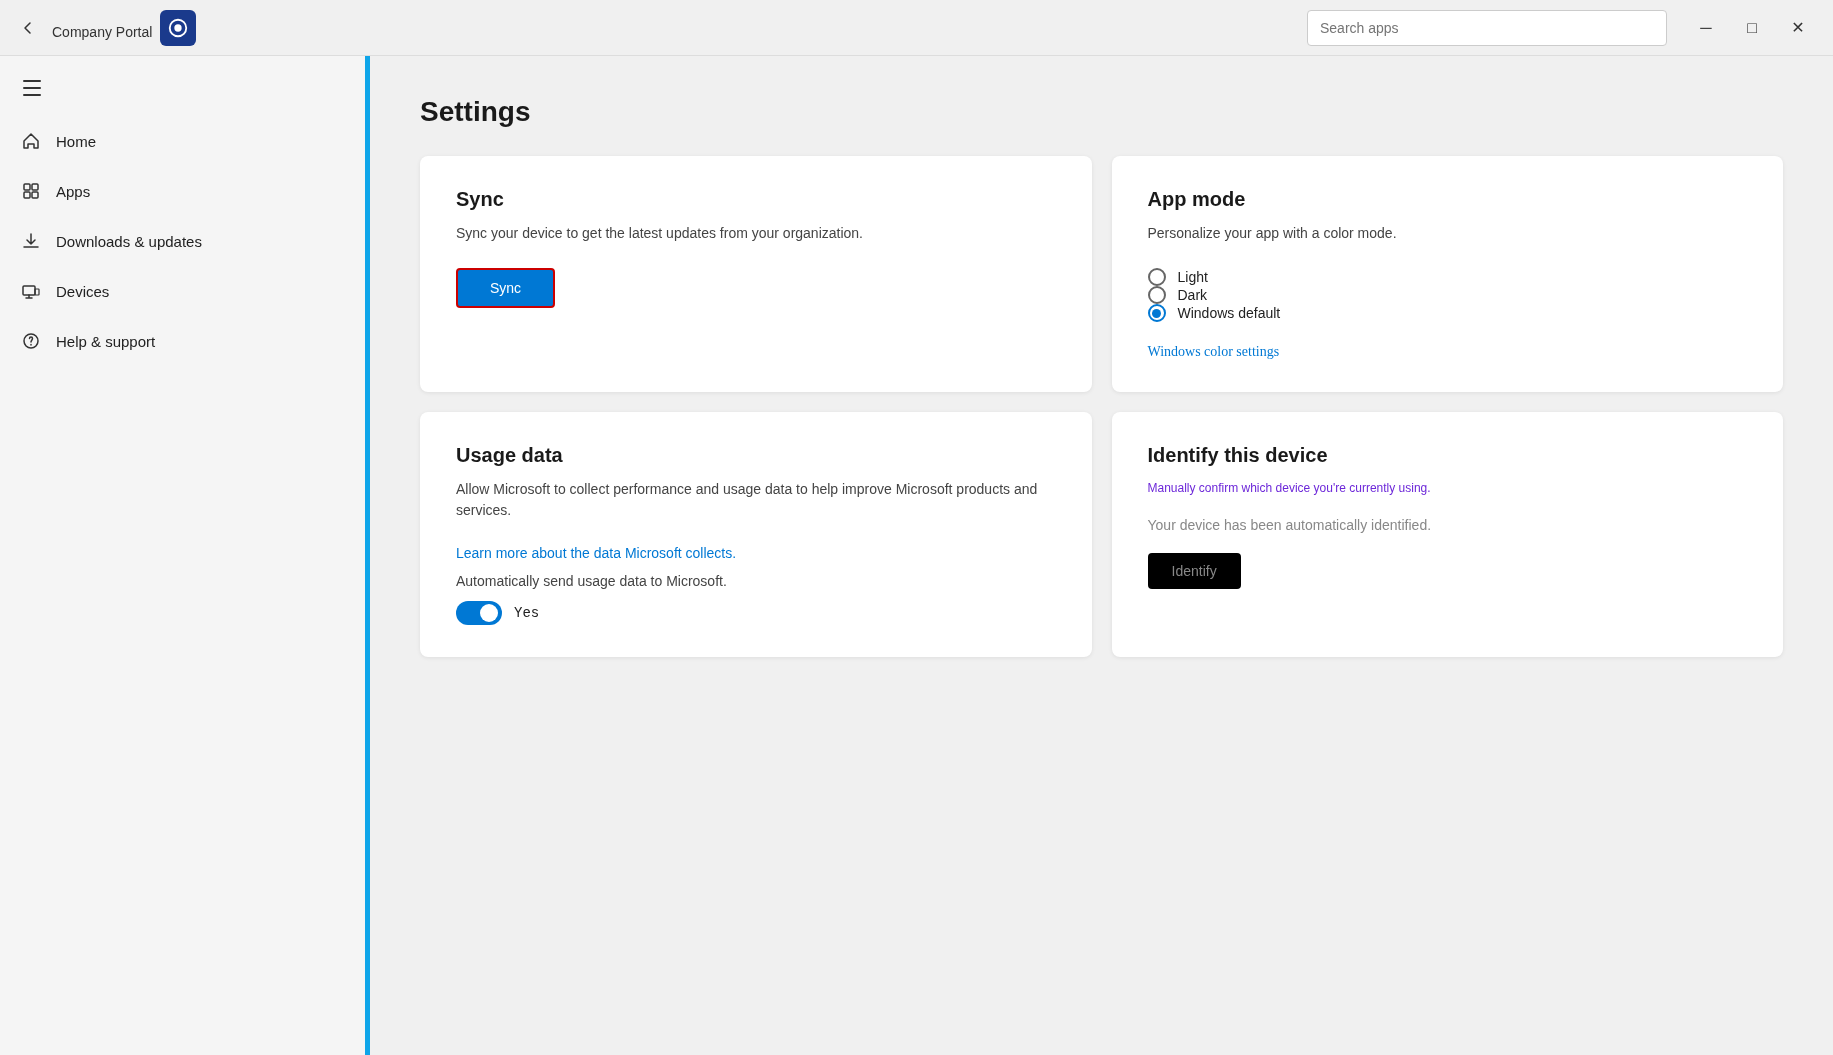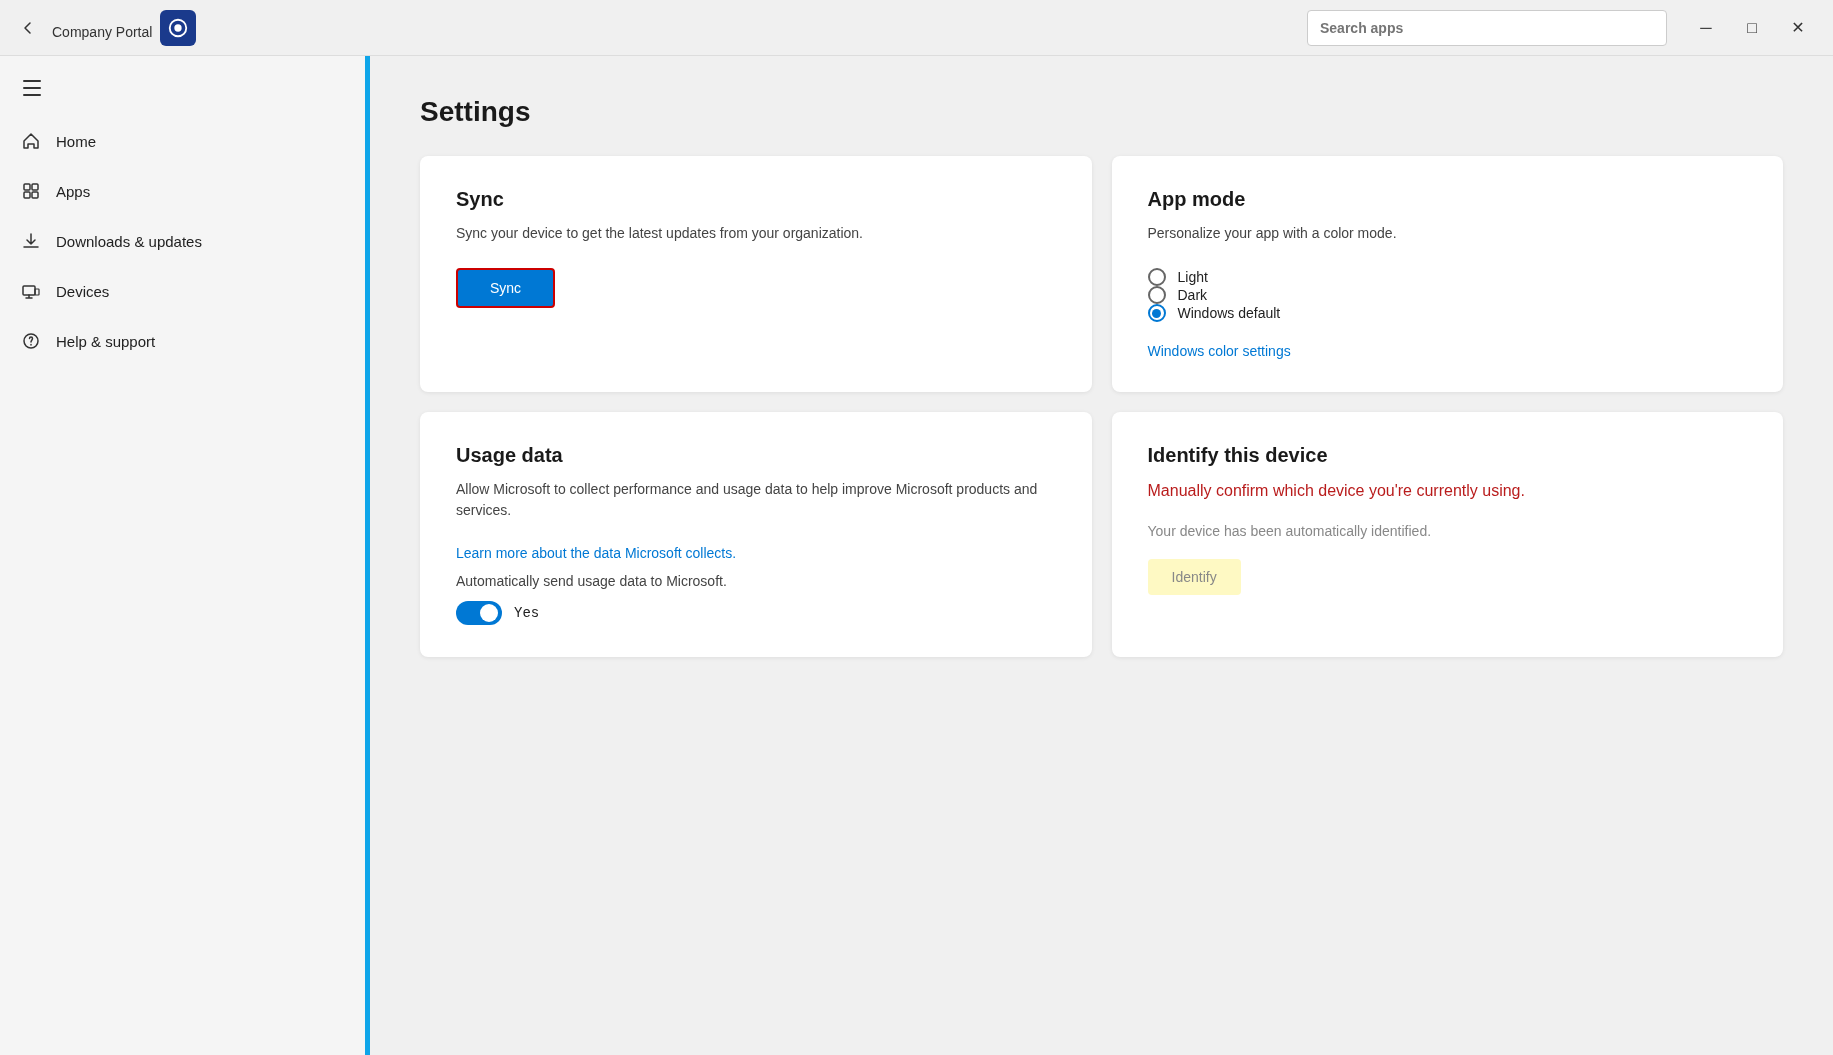--- a/index.html
+++ b/index.html
@@ -62,21 +62,20 @@
       margin-left: auto;
       width: 360px;
       height: 36px;
       border: 1px solid #ccc;
       border-radius: 4px;
       padding: 0 12px;
       font-size: 14px;
       background: white;
       outline: none;
       color: #555;
-      font-weight: bold;
     }
     .titlebar-controls {
       display: flex;
       margin-left: 16px;
       gap: 0;
     }
     .titlebar-btn {
       width: 46px;
       height: 36px;
       display: flex;
@@ -232,20 +231,21 @@
       width: 9px;
       height: 9px;
       background: #0078d4;
       border-radius: 50%;
     }
     .windows-color-link {
       color: #0078d4;
       font-size: 14px;
       cursor: pointer;
       text-decoration: none;
+      font-family: Liberation Serif, serif;
     }
 
     
     .learn-link {
       color: #0078d4;
       font-size: 14px;
       cursor: pointer;
       text-decoration: none;
       display: block;
       margin-bottom: 12px;
@@ -281,32 +281,32 @@
       transition: left 0.2s;
     }
     .toggle-label {
       font-size: 14px;
       color: #222;
       font-family: Liberation Mono, monospace;
     }
 
     
     .identify-desc {
-      font-size: 16px;
-      color: #b91c1c;
+      font-size: 12px;
+      color: #6d28d9;
       margin-bottom: 20px;
       line-height: 1.5;
     }
     .auto-identified {
       font-size: 14px;
       color: #888;
       margin-bottom: 20px;
     }
     .identify-btn {
-      background: #fef9c3;
+      background: #000000;
       color: #888;
       border: none;
       border-radius: 4px;
       padding: 10px 24px;
       font-size: 14px;
       cursor: not-allowed;
     }
   </style>
 </head>
 <body>

